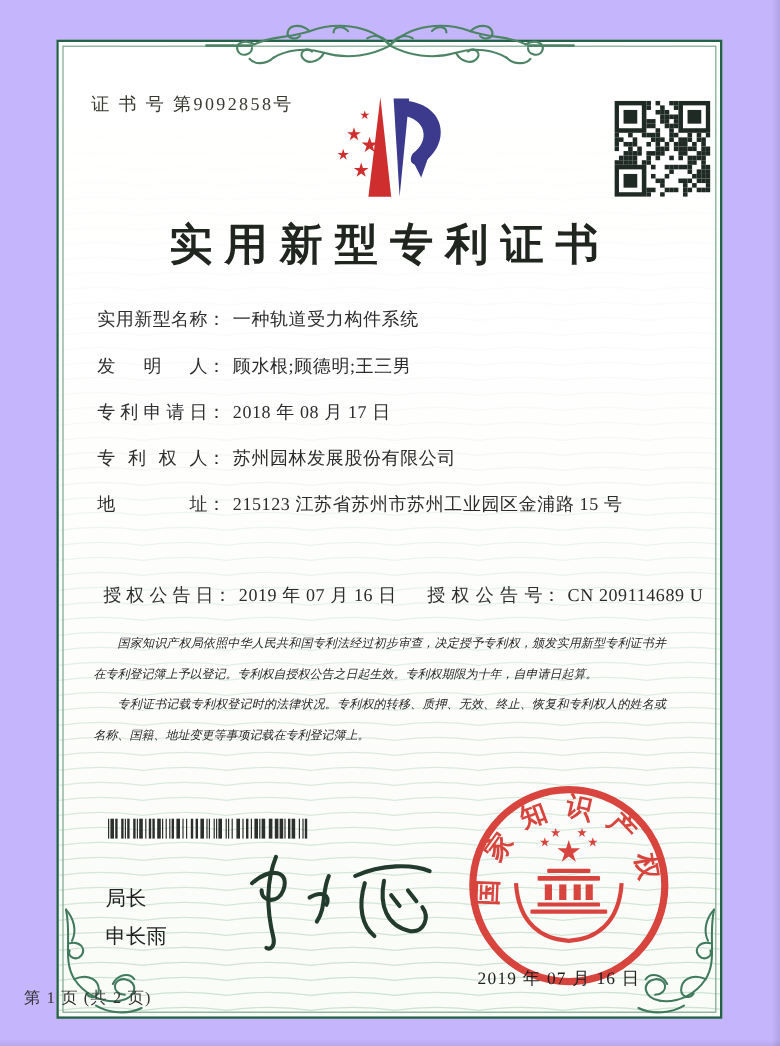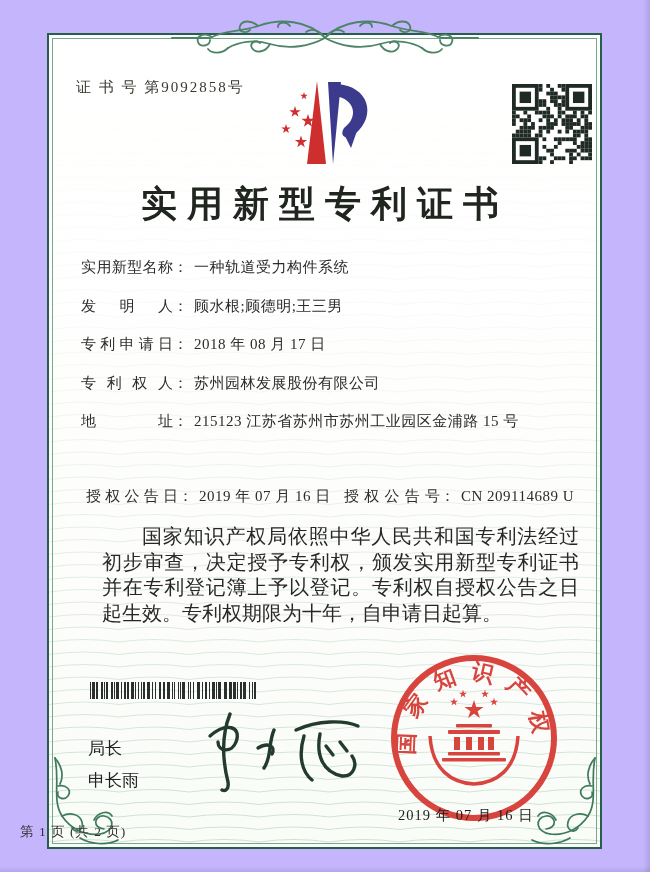--- a/index.html
+++ b/index.html
@@ -29,23 +29,23 @@
   .qr{position:absolute;left:512px;top:84px;width:80px;height:80px;z-index:3;}
   .title{position:absolute;left:0;top:180px;width:650px;text-align:center;
     font-size:36px;font-weight:600;letter-spacing:10px;color:#20261f;z-index:3;}
   .fields{position:absolute;left:81px;top:256px;width:480px;z-index:3;font-size:15px;}
   .frow{margin-bottom:15.5px;line-height:23px;white-space:nowrap;}
   .flabel{display:inline-block;width:92px;text-align:justify;text-align-last:justify;color:#2e2e2e;}
   .fcolon{display:inline-block;margin-right:6px;color:#2e2e2e;}
   .fvalue{letter-spacing:0.5px;color:#2b2b2b;}
   .grant-row{position:absolute;left:86px;top:487px;width:480px;z-index:3;font-size:15px;white-space:nowrap;}
   .grant-no{position:absolute;left:258px;top:0;white-space:nowrap;}
-  .grant-no .flabel{width:96px;}
-  .body-text{position:absolute;left:102px;top:524px;width:477px;z-index:3;
-    font-size:20px;line-height:25.5px;text-align:justify;color:#272727;}
+  .grant-no .flabel{width:96px;margin-left:12px;}
+  .body-text{position:absolute;left:78px;top:524px;width:477px;z-index:3;
+    font-size:10px;line-height:25.5px;text-align:justify;font-style:italic;color:#272727;}
   .body-text p{margin:0;text-indent:2em;}
   .barcode{position:absolute;left:90px;top:682px;width:168px;height:17px;z-index:3;}
   .sig-block{position:absolute;left:88px;top:733px;z-index:3;font-size:17px;line-height:32px;color:#222;
     font-family:Liberation Sans, sans-serif;}
   .sig-script{position:absolute;left:192px;top:700px;width:180px;height:100px;z-index:4;}
   .seal{position:absolute;left:382px;top:650px;width:184px;height:180px;z-index:4;opacity:0.92;}
   .seal-date{position:absolute;left:398px;top:806px;z-index:5;font-size:14.5px;letter-spacing:1px;color:#1e1e1e;white-space:nowrap;}
   .footer{position:absolute;left:0;top:823px;width:650px;text-align:left;font-size:13.5px;color:#333;z-index:3;letter-spacing:1px;padding-left:20px;}
   svg{display:block;}
 </style>
@@ -377,20 +377,21 @@
     <span>
       <span class="flabel">授权公告日</span><span class="fcolon">：</span><span class="fvalue">2019 年 07 月 16 日</span>
     </span>
     <span class="grant-no">
       <span class="flabel">授权公告号</span><span class="fcolon">：</span><span class="fvalue">CN 209114689 U</span>
     </span>
   </div>
 
   <div class="body-text">
     <p>国家知识产权局依照中华人民共和国专利法经过初步审查，决定授予专利权，颁发实用新型专利证书并在专利登记簿上予以登记。专利权自授权公告之日起生效。专利权期限为十年，自申请日起算。</p>
+    <p>专利证书记载专利权登记时的法律状况。专利权的转移、质押、无效、终止、恢复和专利权人的姓名或名称、国籍、地址变更等事项记载在专利登记簿上。</p>
   </div>
 
   <svg class="barcode" id="barcode" viewBox="0 0 168 17" preserveAspectRatio="none">
       <rect x="0" y="0" width="1" height="17" fill="#2b302c"></rect>
       <rect x="2" y="0" width="3" height="17" fill="#2b302c"></rect>
       <rect x="6" y="0" width="2" height="17" fill="#2b302c"></rect>
       <rect x="11" y="0" width="2" height="17" fill="#2b302c"></rect>
       <rect x="14" y="0" width="1" height="17" fill="#2b302c"></rect>
       <rect x="16" y="0" width="2" height="17" fill="#2b302c"></rect>
       <rect x="21" y="0" width="2" height="17" fill="#2b302c"></rect>

